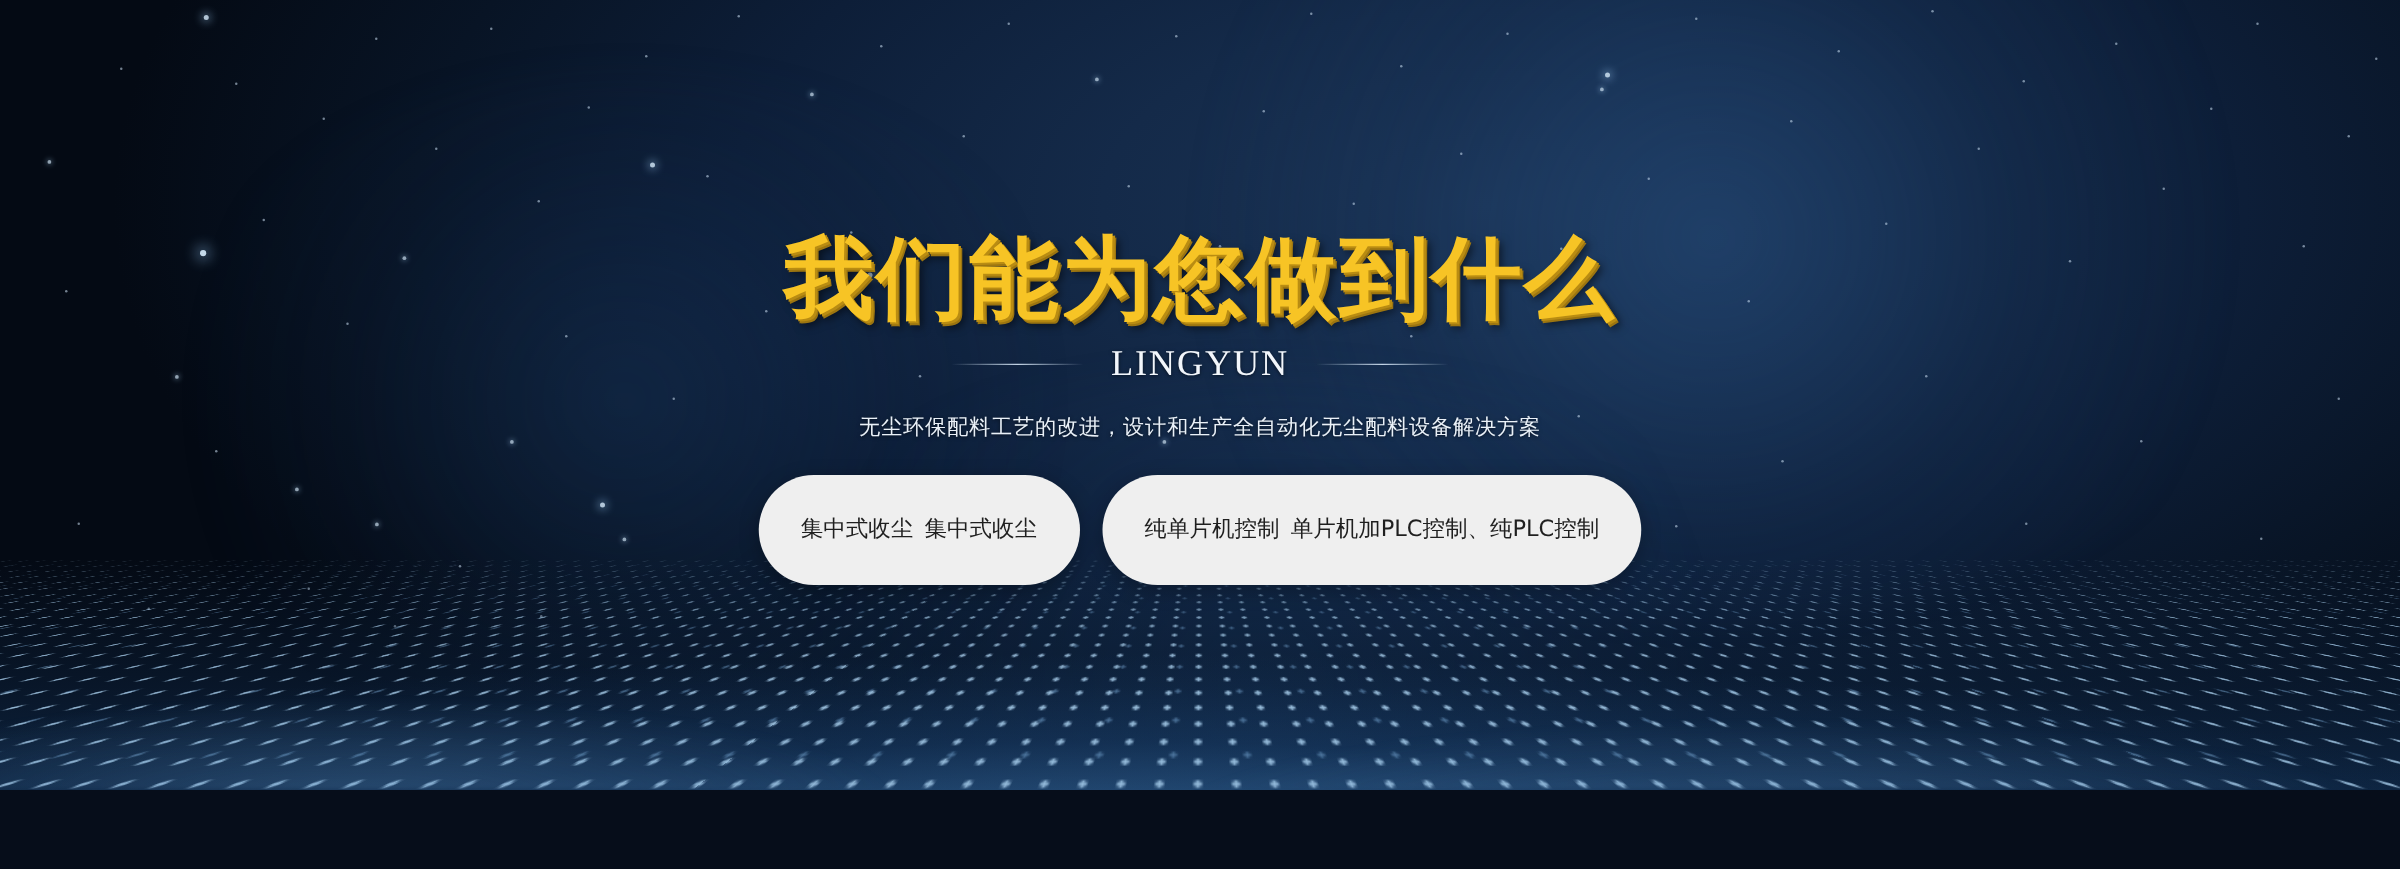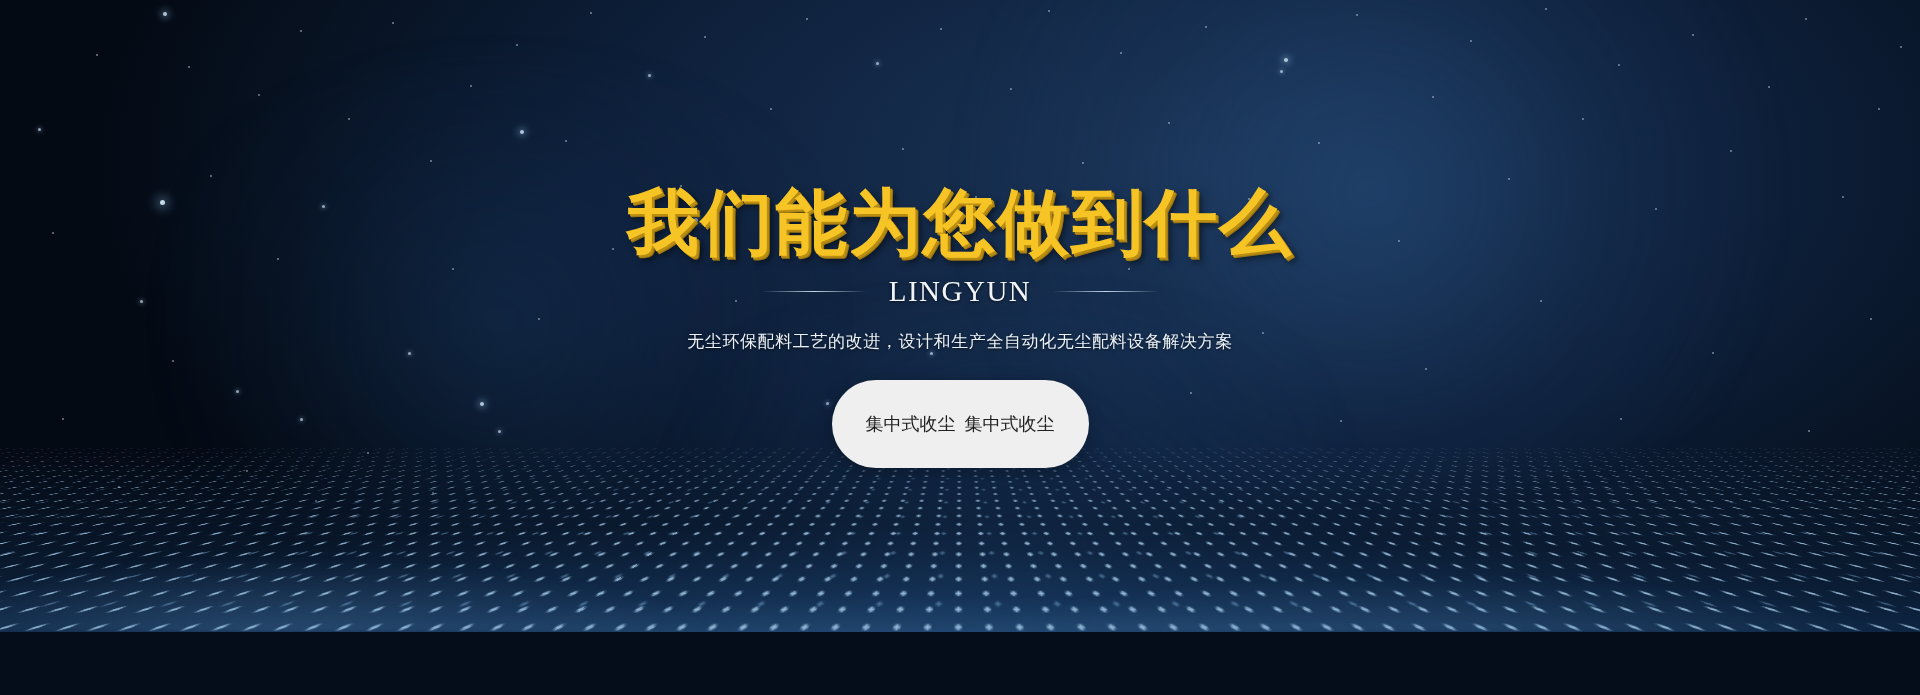--- a/index.html
+++ b/index.html
@@ -296,16 +296,20 @@
       <span class="brand-rule"></span>
     </div>
 
     <p class="subtitle">无尘环保配料工艺的改进，设计和生产全自动化无尘配料设备解决方案</p>
 
     <div class="cards" id="cards">
         <div class="card">
           <div class="card-line">集中式收尘</div>
           <div class="card-line">集中式收尘</div>
         </div>
+        <div class="card">
+          <div class="card-line">纯单片机控制</div>
+          <div class="card-line">单片机加PLC控制、纯PLC控制</div>
+        </div>
       </div>
 
   </div>
 </div>
 
 </body></html>

